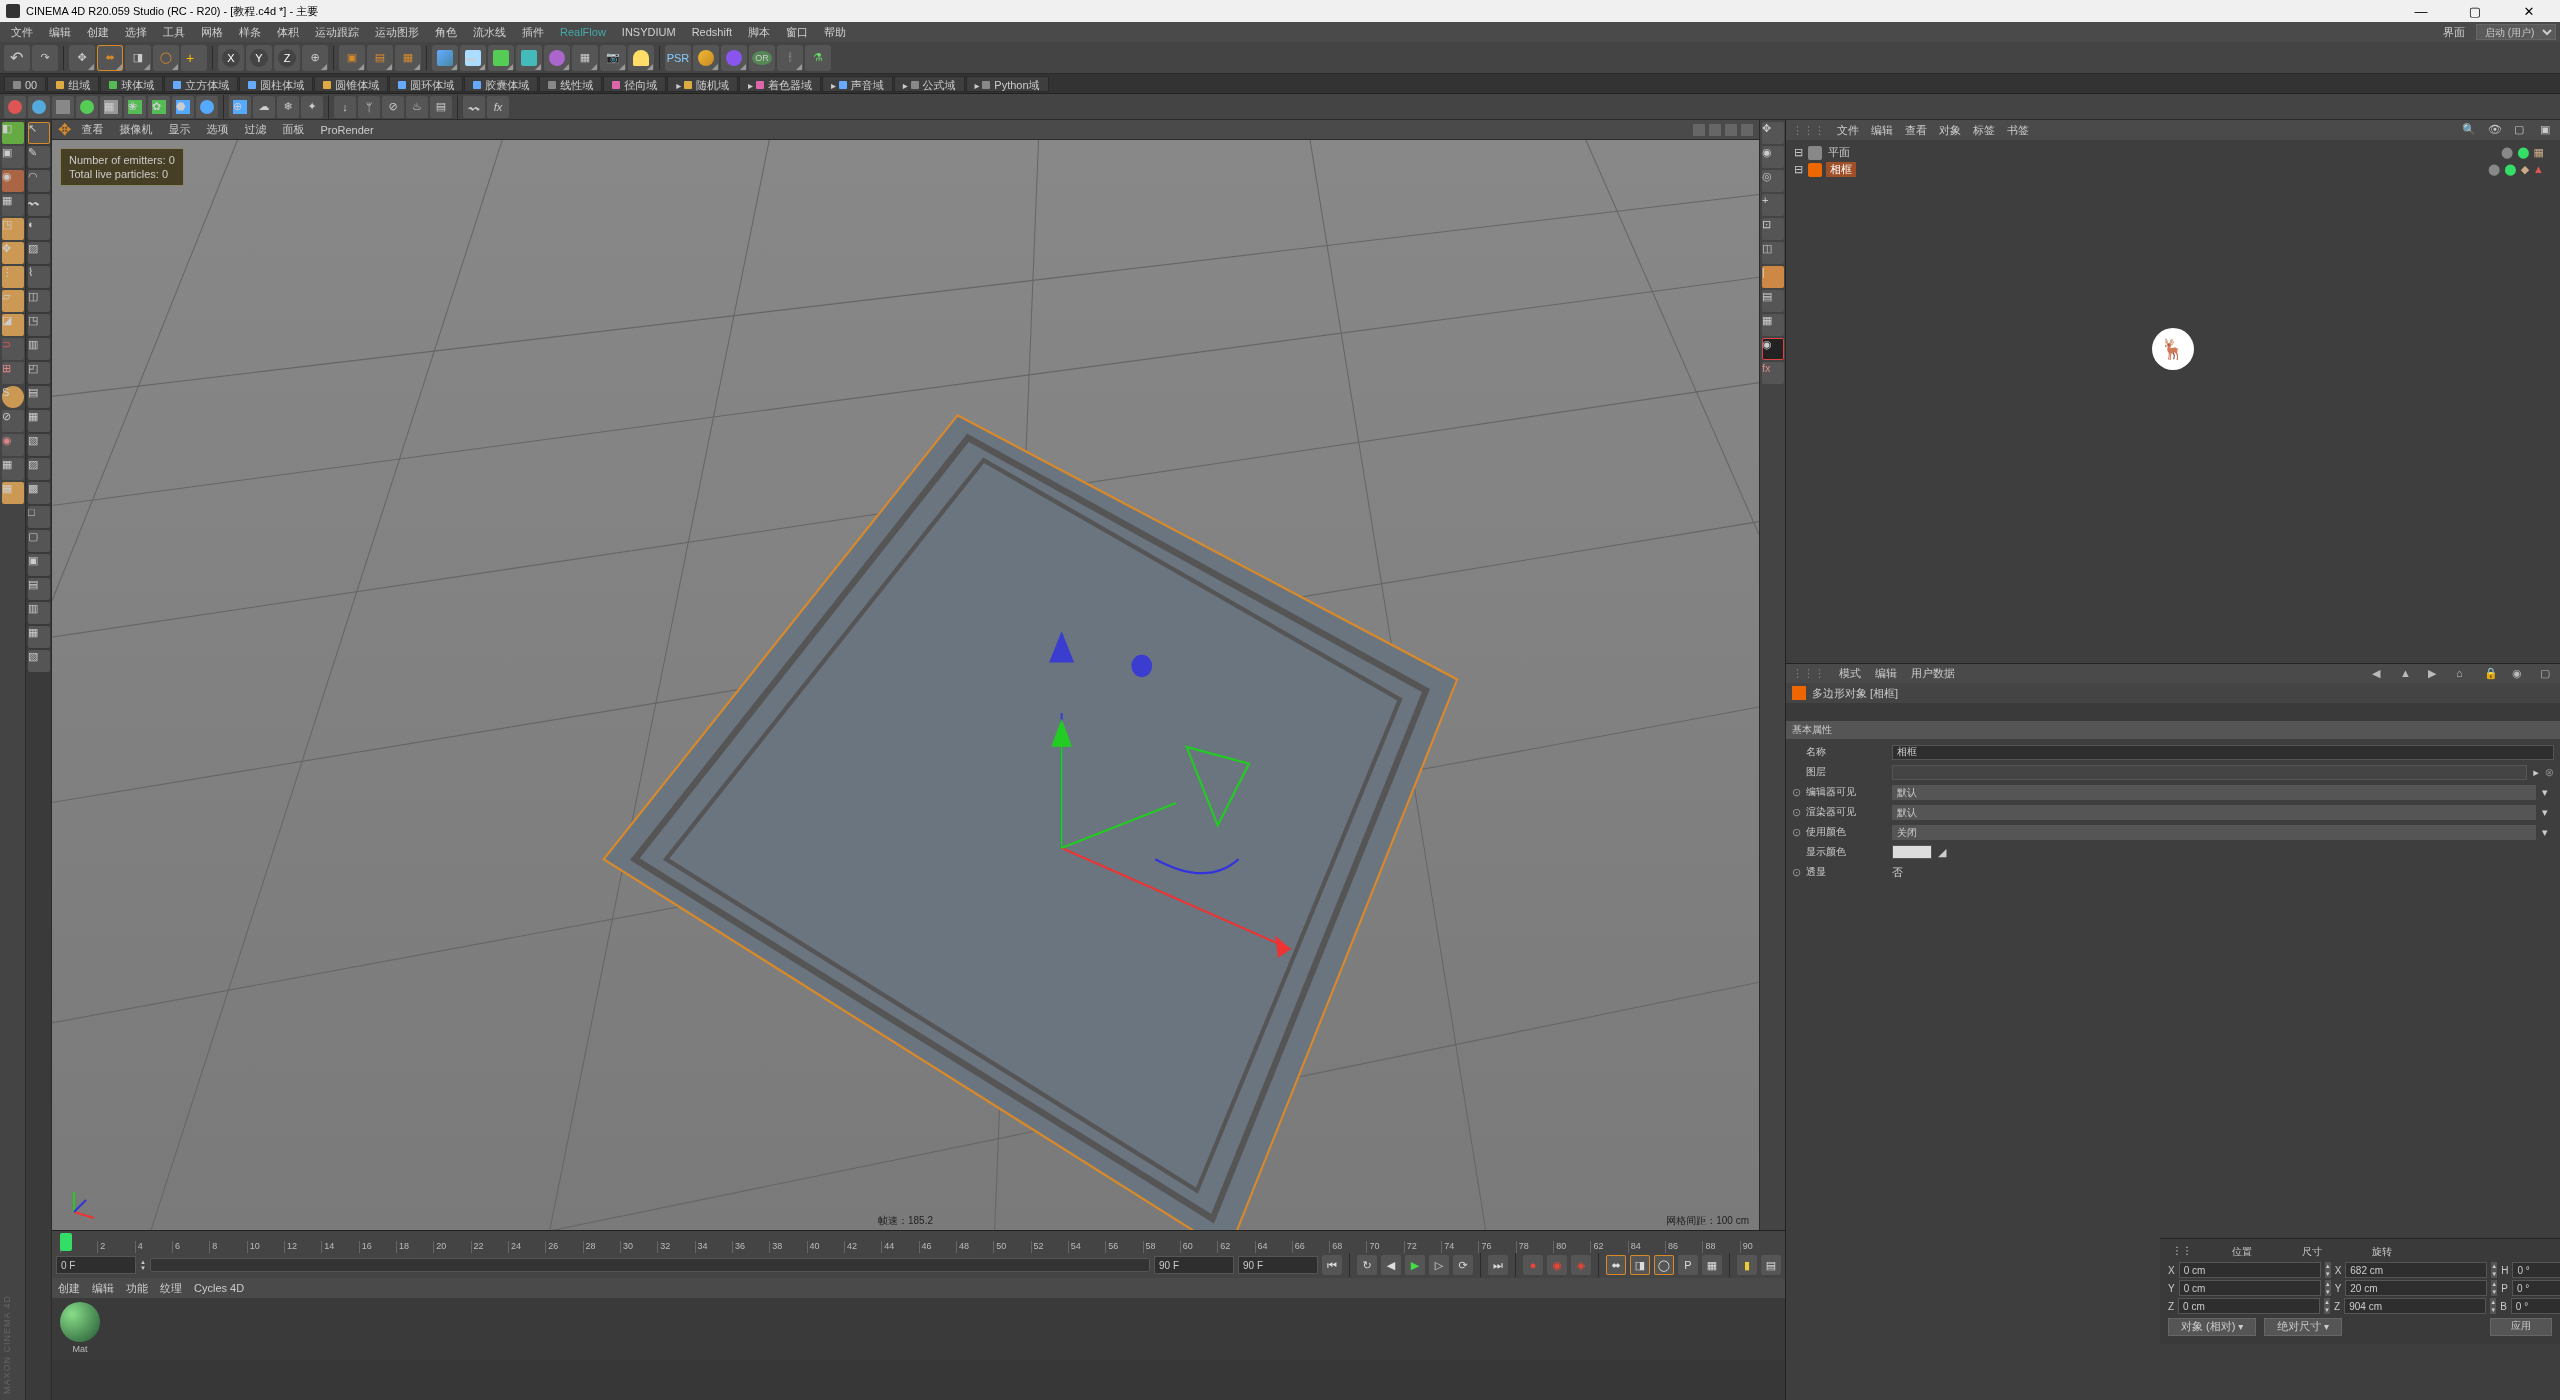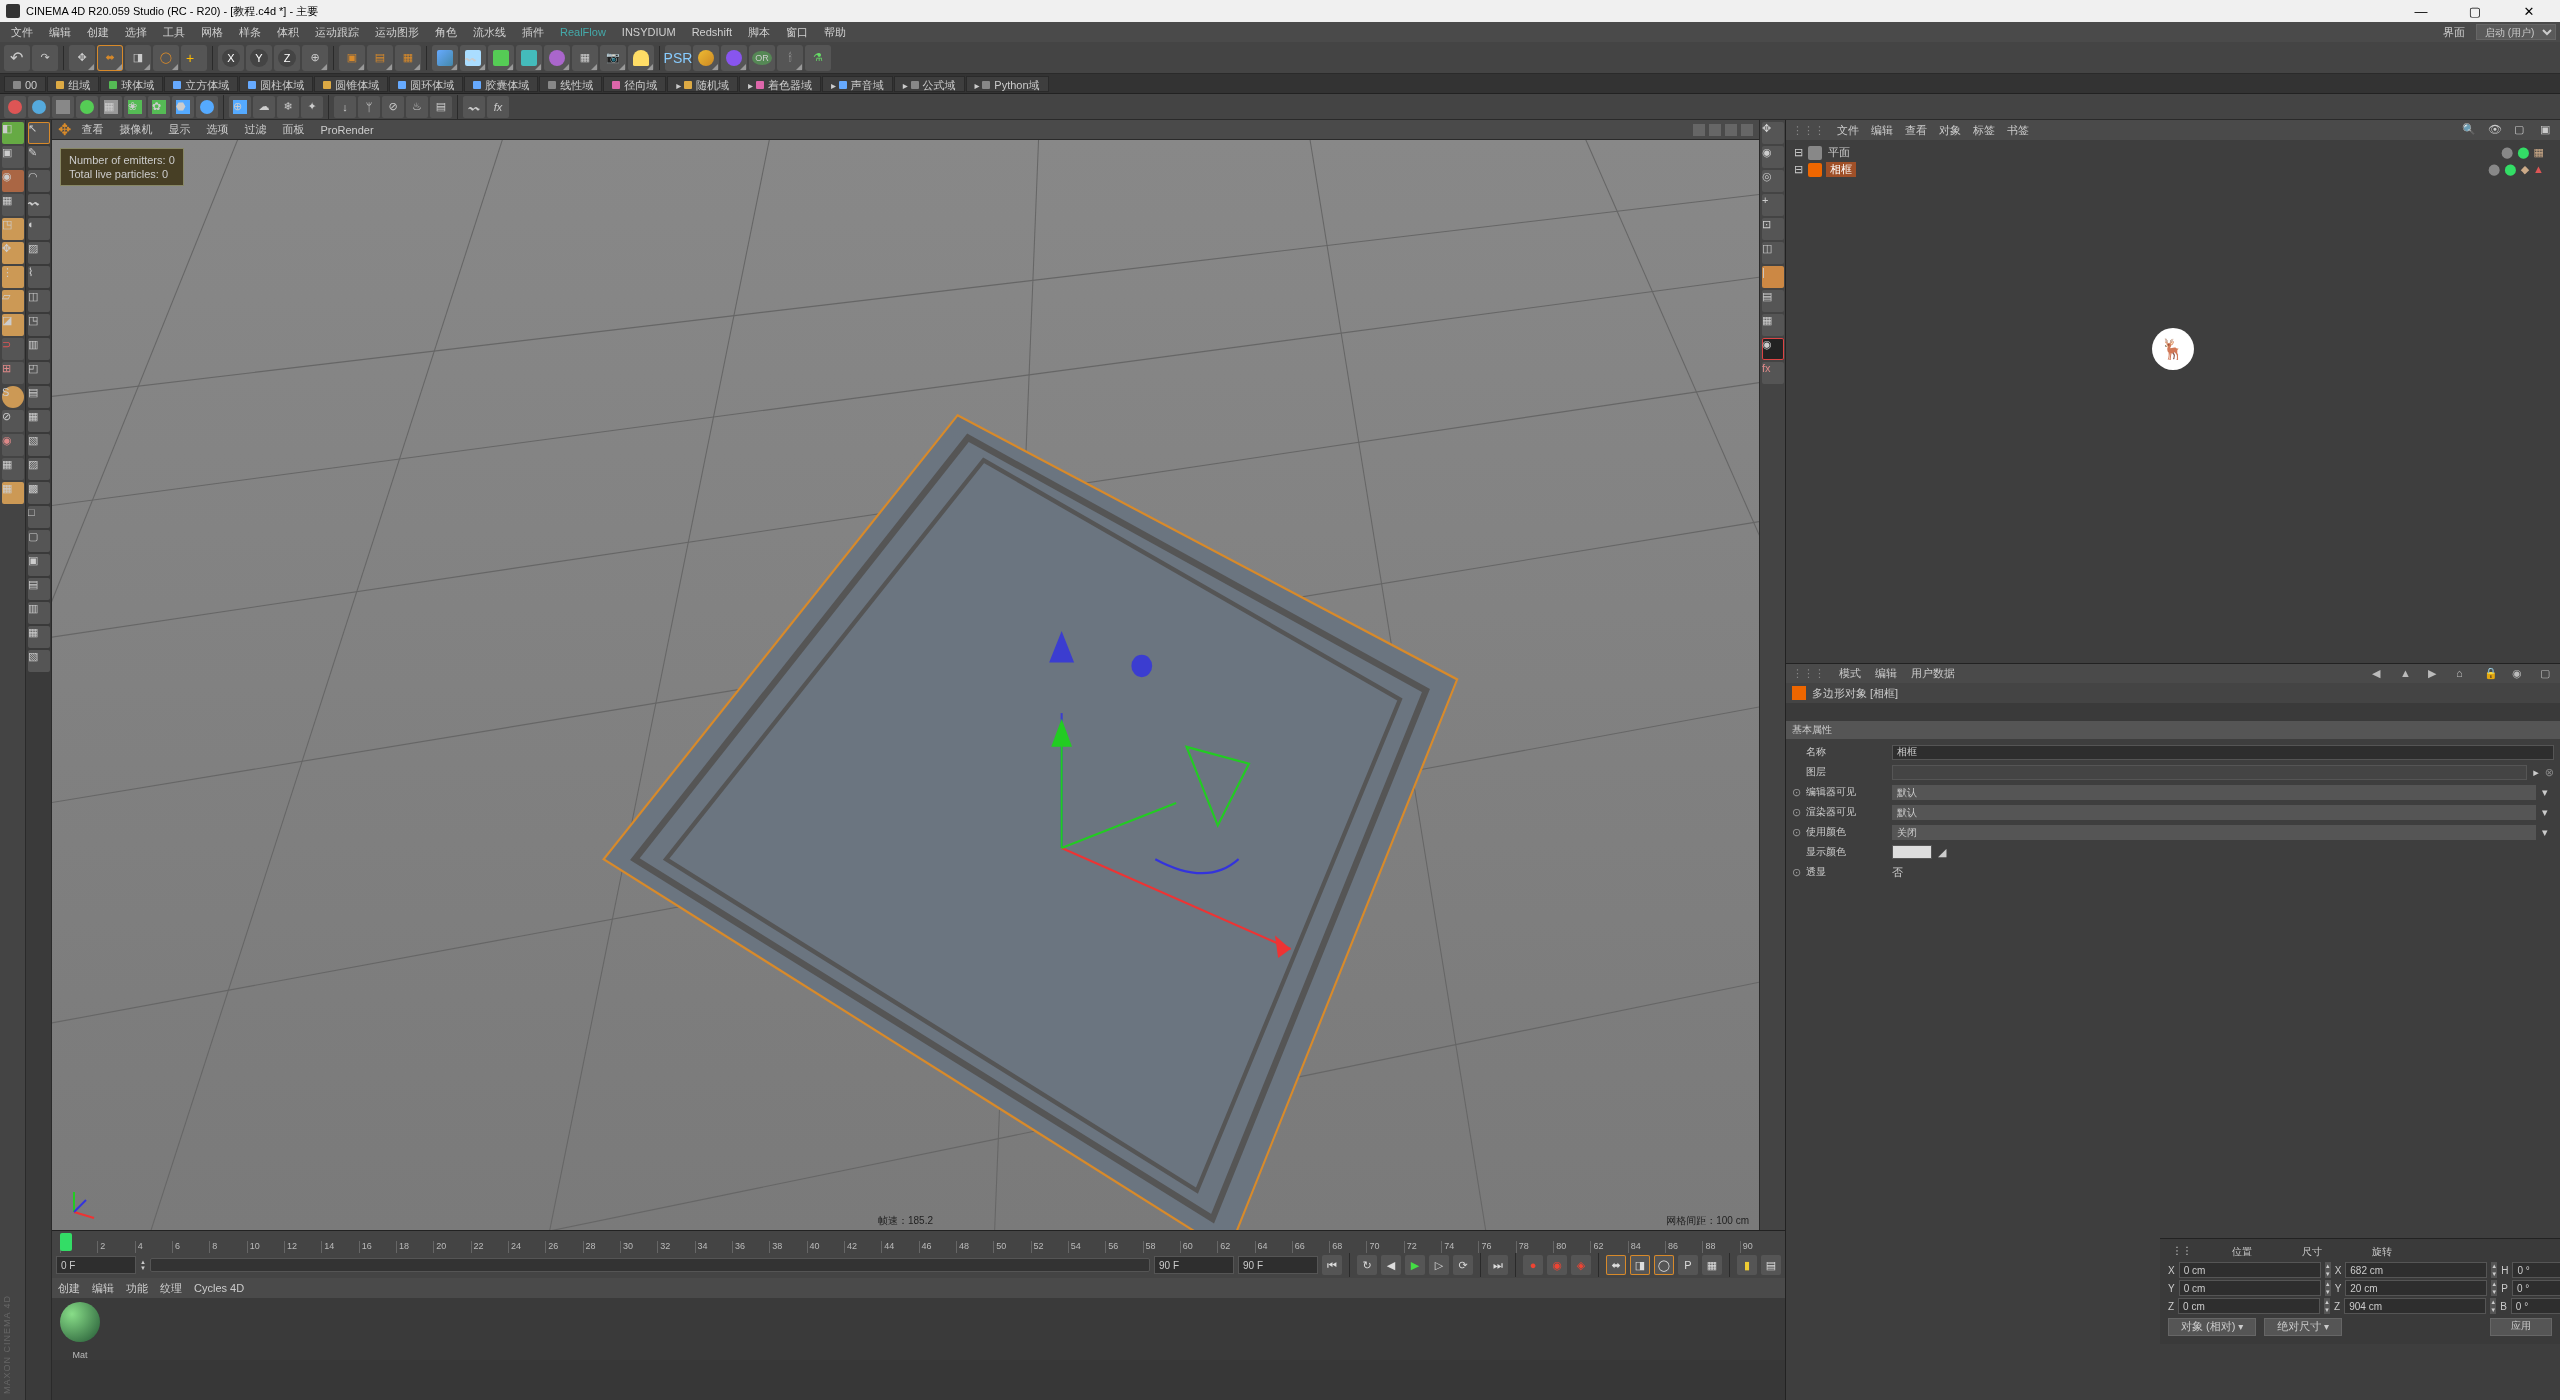--- a/index.html
+++ b/index.html
@@ -94,21 +94,21 @@
 .tl-btn.rec { color:#e43; }
 .tl-btn.y { color:#ec3; }
 .tl-btn.o { box-shadow:inset 0 0 0 1px #d88a2a; }
 
 
 .mat-bar { height:20px; background:#4a4a4a; display:flex; align-items:center; padding:0 6px; gap:12px; }
 .mat-bar span { font-size:11px; cursor:pointer; }
 .mat-row { height:62px; background:#3a3a3a; display:flex; align-items:flex-start; padding:4px; gap:8px; }
 .mat-swatch { width:48px; text-align:center; }
 .mat-ball { width:40px; height:40px; border-radius:50%; background:radial-gradient(circle at 30% 30%,#8d8,#253); margin:0 auto; }
-.mat-label { font-size:9px; color:#bbb; margin-top:8px; }
+.mat-label { font-size:9px; color:#bbb; margin-top:2px; }
 
 
 .coord-panel { height:106px; background:#3a3a3a; border-top:1px solid #222; padding:4px; position:absolute; bottom:56px; right:0; width:400px; }
 .coord-head { display:flex; gap:50px; padding:2px 8px; }
 .coord-head span { font-size:10px; color:#ccc; }
 .coord-row { display:flex; gap:4px; padding:1px 4px; align-items:center; }
 .coord-lab { width:14px; font-size:10px; color:#ccc; text-align:center; }
 .coord-in { flex:1; height:16px; background:#2e2e2e; border:1px solid #555; color:#ccc; padding:0 4px; font-size:10px; }
 .coord-spin { width:10px; height:16px; background:#555; display:flex; flex-direction:column; }
 .coord-spin i { flex:1; font-size:6px; text-align:center; line-height:8px; color:#ccc; }
@@ -246,21 +246,21 @@
   <div class="tbtn tri">
       <span class="ic purple"></span>
     </div>
   <div class="tbtn tri">▦</div>
   <div class="tbtn tri">📷</div>
   <div class="tbtn tri">
       <span class="ic bulb"></span>
     </div>
   <div class="vsep"></div>
   <div class="tbtn">
-      <span style="font-size:14px;color:#8cf">PSR</span>
+      <span style="font-size:11px;color:#8cf">PSR</span>
     </div>
   <div class="tbtn tri">
       <span class="ic gold"></span>
     </div>
   <div class="tbtn tri">
       <span class="ic" style="background:#85e;border-radius:50%"></span>
     </div>
   <div class="tbtn">
       <span style="background:#585;border-radius:50%;padding:2px 3px;font-size:9px">OR</span>
     </div>

